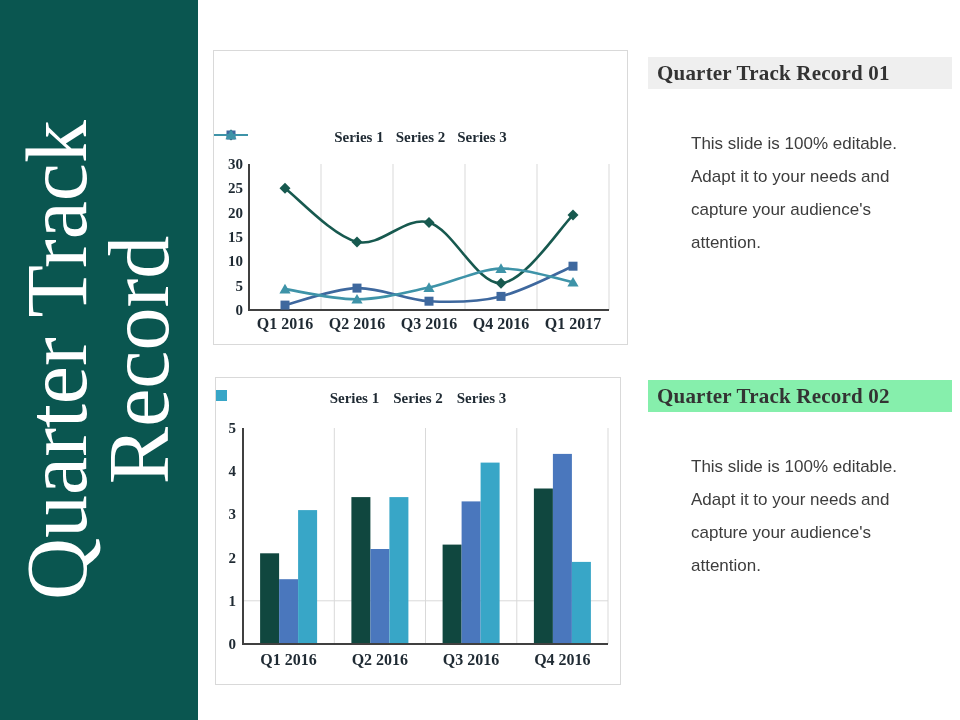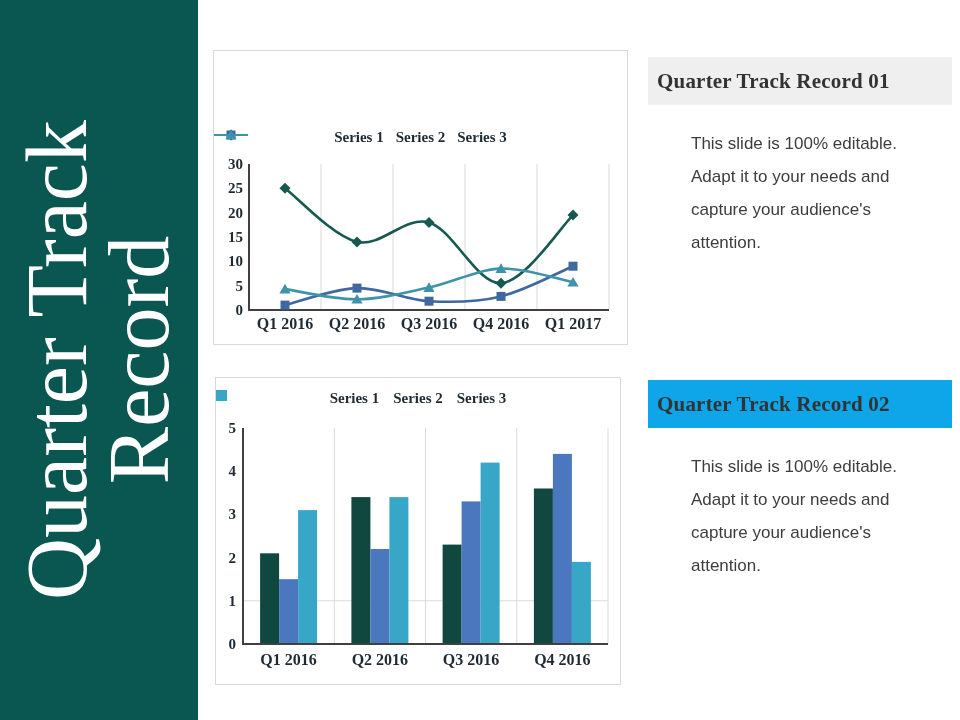--- a/index.html
+++ b/index.html
@@ -12,21 +12,21 @@
           font-size:86px;line-height:0.95;color:#ffffff;}
   .card{position:absolute;background:#ffffff;border:1px solid #d9d9d9;}
   #card1{left:213px;top:50px;width:413px;height:293px;}
   #card2{left:215px;top:377px;width:404px;height:306px;}
   .card svg{position:absolute;left:0;top:0;}
   .legend{position:absolute;left:0;right:0;display:flex;justify-content:center;align-items:center;
           font-family:"Liberation Serif",serif;font-weight:bold;font-size:15px;color:#1f2a33;}
   #legend1{top:78px;gap:12px;}
   #legend2{top:12px;gap:14px;}
   .legend-item{display:flex;align-items:center;gap:5px;}
-  .strip{position:absolute;left:648px;width:304px;height:48px;background:#efefef;
+  .strip{position:absolute;left:648px;width:304px;height:32px;background:#efefef;
          display:flex;align-items:center;}
   .strip h2{margin:0;padding-left:9px;font-family:"Liberation Serif",serif;
             font-size:21px;font-weight:bold;color:#333333;letter-spacing:0.2px;}
   #strip1{top:57px;} #strip2{top:380px;}
   .body-text{position:absolute;left:656px;width:296px;font-size:17px;line-height:33px;color:#3d3d3d;margin-left:35px;}
   #body1{top:127px;} #body2{top:450px;}
   svg text{font-family:"Liberation Serif",serif;font-weight:bold;fill:#1f2a33;}
 </style>
 </head>
 <body>
@@ -162,21 +162,21 @@
   <div class="strip" id="strip1" style="background: rgb(239, 239, 239);">
     <h2 style="color: rgb(51, 51, 51);">Quarter Track Record 01</h2>
   </div>
   <div class="body-text" id="body1" style="color: rgb(61, 61, 61);">
     <div>This slide is 100% editable.</div>
     <div>Adapt it to your needs and</div>
     <div>capture your audience's</div>
     <div>attention.</div>
   </div>
 
-  <div class="strip" id="strip2" style="background: #0ea5e9;">
+  <div class="strip" id="strip2" style="background: #86efac;">
     <h2 style="color: rgb(51, 51, 51);">Quarter Track Record 02</h2>
   </div>
   <div class="body-text" id="body2" style="color: rgb(61, 61, 61);">
     <div>This slide is 100% editable.</div>
     <div>Adapt it to your needs and</div>
     <div>capture your audience's</div>
     <div>attention.</div>
   </div>
 
 </div>

